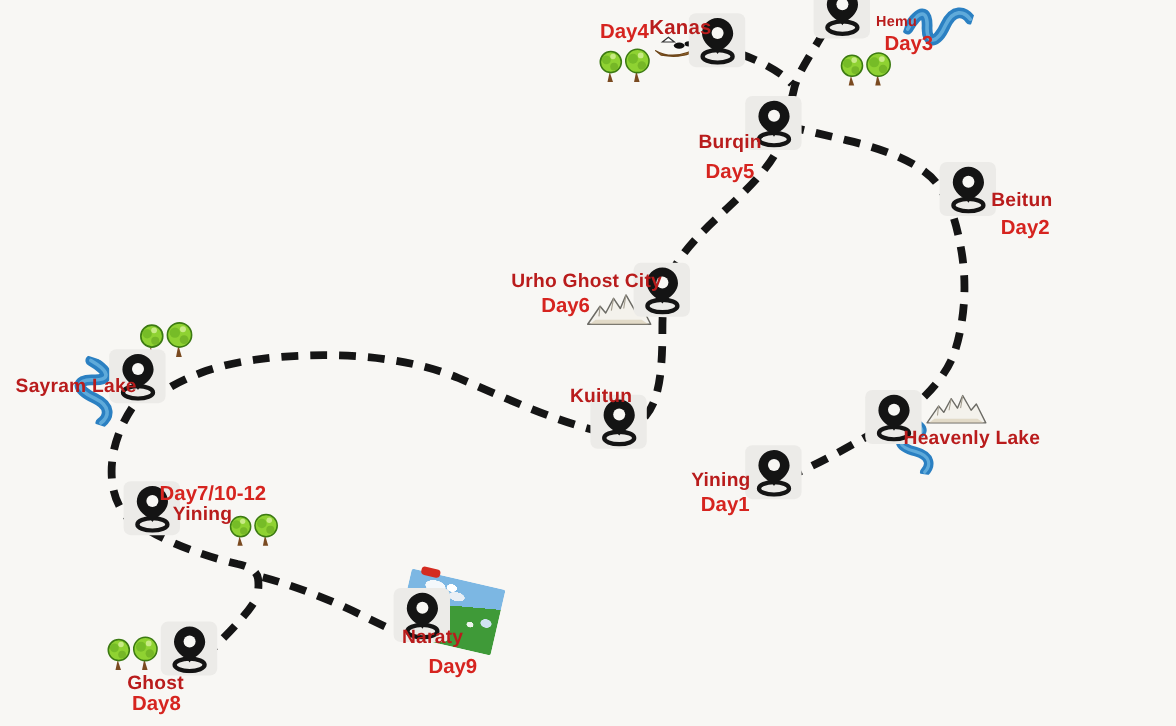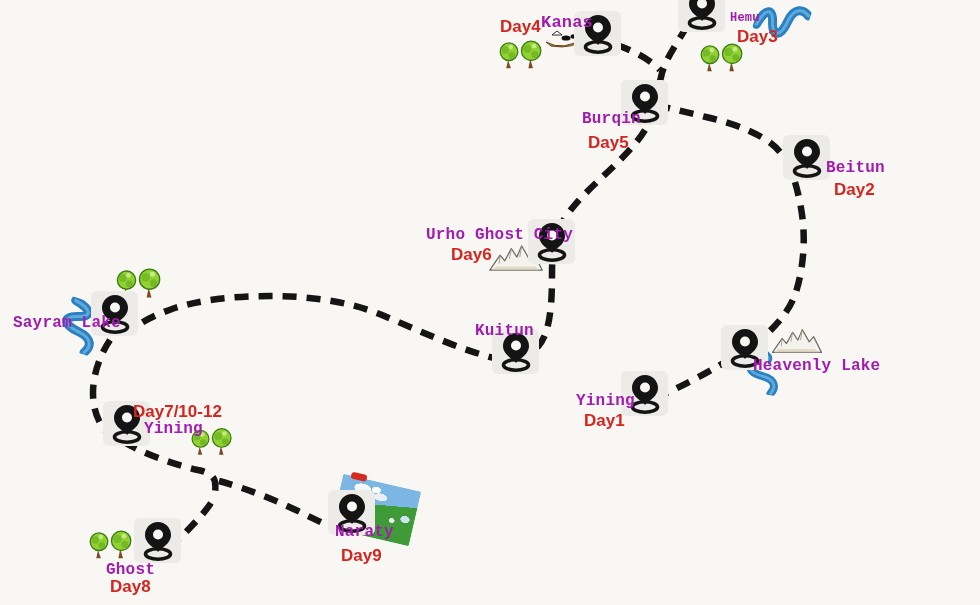--- a/index.html
+++ b/index.html
@@ -4,22 +4,22 @@
 <style>
   html,body{margin:0;padding:0;background:#f8f7f4;}
   .map{position:relative;width:980px;height:605px;background:#f8f7f4;overflow:hidden;
        font-family:"Liberation Sans",sans-serif;}
   .routes{position:absolute;left:0;top:0;width:980px;height:605px;}
   .routes path{fill:none;stroke:#151515;stroke-width:6.5;stroke-dasharray:14 10;stroke-linecap:butt;}
   .pin{position:absolute;width:34px;height:40px;}
   .pin::before{content:"";position:absolute;left:-7px;top:-3px;width:47px;height:45px;
        background:#ecebe8;border-radius:6px;}
   .pin svg{position:absolute;left:0;top:0;}
-  .lbl{position:absolute;font-weight:bold;font-size:16px;color:#a21caf;white-space:nowrap;
-       letter-spacing:.2px;font-family:Liberation Mono, monospace;}
+  .lbl{position:absolute;font-weight:bold;font-size:16px;color:#b91c1c;white-space:nowrap;
+       letter-spacing:.2px;}
   .day{position:absolute;font-weight:bold;font-size:17px;color:#d6241f;white-space:nowrap;}
   .deco{position:absolute;}
   .red-dot{position:absolute;width:9px;height:9px;border-radius:50%;background:#d41f1f;}
   .photo{position:absolute;width:80px;height:56px;transform:rotate(13deg);border-radius:2px;
        background:
          radial-gradient(14px 8px at 28% 18%, #f4f8fb 60%, rgba(255,255,255,0) 62%),
          radial-gradient(11px 6px at 52% 26%, #e9eff5 60%, rgba(255,255,255,0) 63%),
          radial-gradient(7px 5px at 45% 15%, #ffffff 60%, rgba(255,255,255,0) 65%),
          radial-gradient(6px 4px at 30% 30%, #ffffff 55%, rgba(255,255,255,0) 60%),
          radial-gradient(5px 4px at 72% 62%, #eef4ee 55%, rgba(255,255,255,0) 62%),
@@ -198,19 +198,19 @@
   <div class="lbl" style="left:426px;top:226px">Urho Ghost City</div>
   <div class="day" style="left:451px;top:245px">Day6</div>
 
   <div class="day" style="left:133px;top:402px">Day7/10-12</div>
   <div class="lbl" style="left:144px;top:420px">Yining</div>
 
   <div class="lbl" style="left:106px;top:561px">Ghost</div>
   <div class="day" style="left:110px;top:577px">Day8</div>
 
   <div class="lbl" style="left:335px;top:523px">Naraty</div>
-  <div class="day" style="left:341px;top:546px">Day9</div>
+  <div class="day" style="left:357px;top:546px">Day9</div>
 
   <div class="lbl" style="left:475px;top:322px">Kuitun</div>
   <div class="lbl" style="left:13px;top:314px">Sayram Lake</div>
   <div class="lbl" style="left:753px;top:357px">Heavenly Lake</div>
 
 </div>
 
 </body></html>

